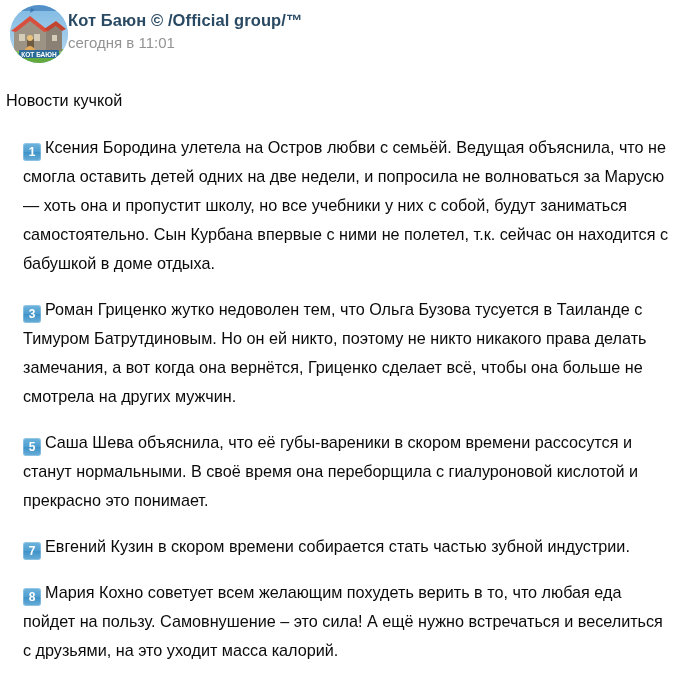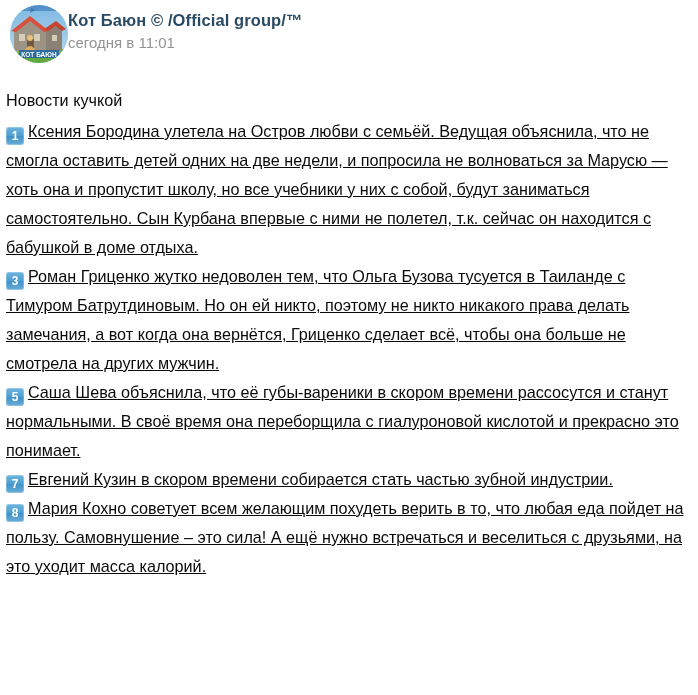--- a/index.html
+++ b/index.html
@@ -60,32 +60,31 @@
   }
 
   
   .post-body {
     padding: 14px 6px 0 6px;
     font-size: 16.2px;
     line-height: 29px;
     color: #0a0a0a;
   }
   .lead {
-    margin: 0 0 2px 0;
+    margin: 0 0 18px 0;
   }
   .news-list {
     margin: 0;
     padding: 0;
     list-style: none;
   }
   .news-item {
-    margin: 0;
+    margin: 17px;
     padding: 0;
     text-indent: 0;
-    text-decoration: underline;
   }
   .keycap {
     display: inline-block;
     vertical-align: -3px;
     width: 18px;
     height: 18px;
     margin-right: 4px;
     border-radius: 3px;
     background: linear-gradient(180deg, #6fb4dd 0%, #4f9fd0 48%, #3f93c8 52%, #69aed9 100%);
     color: #ffffff;

